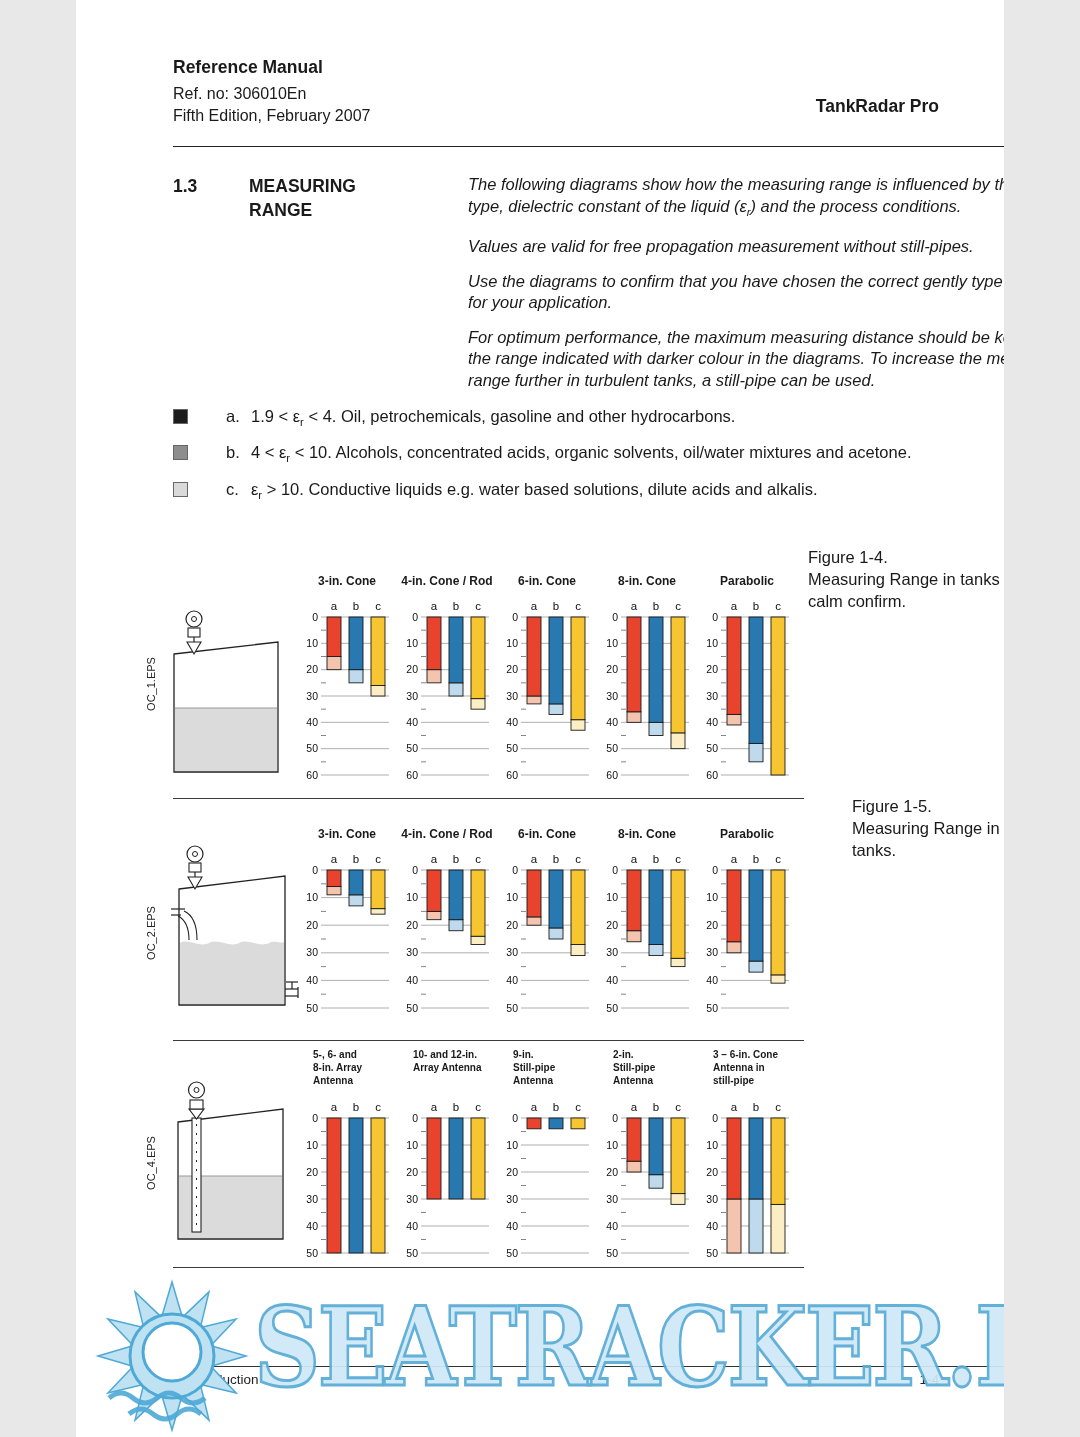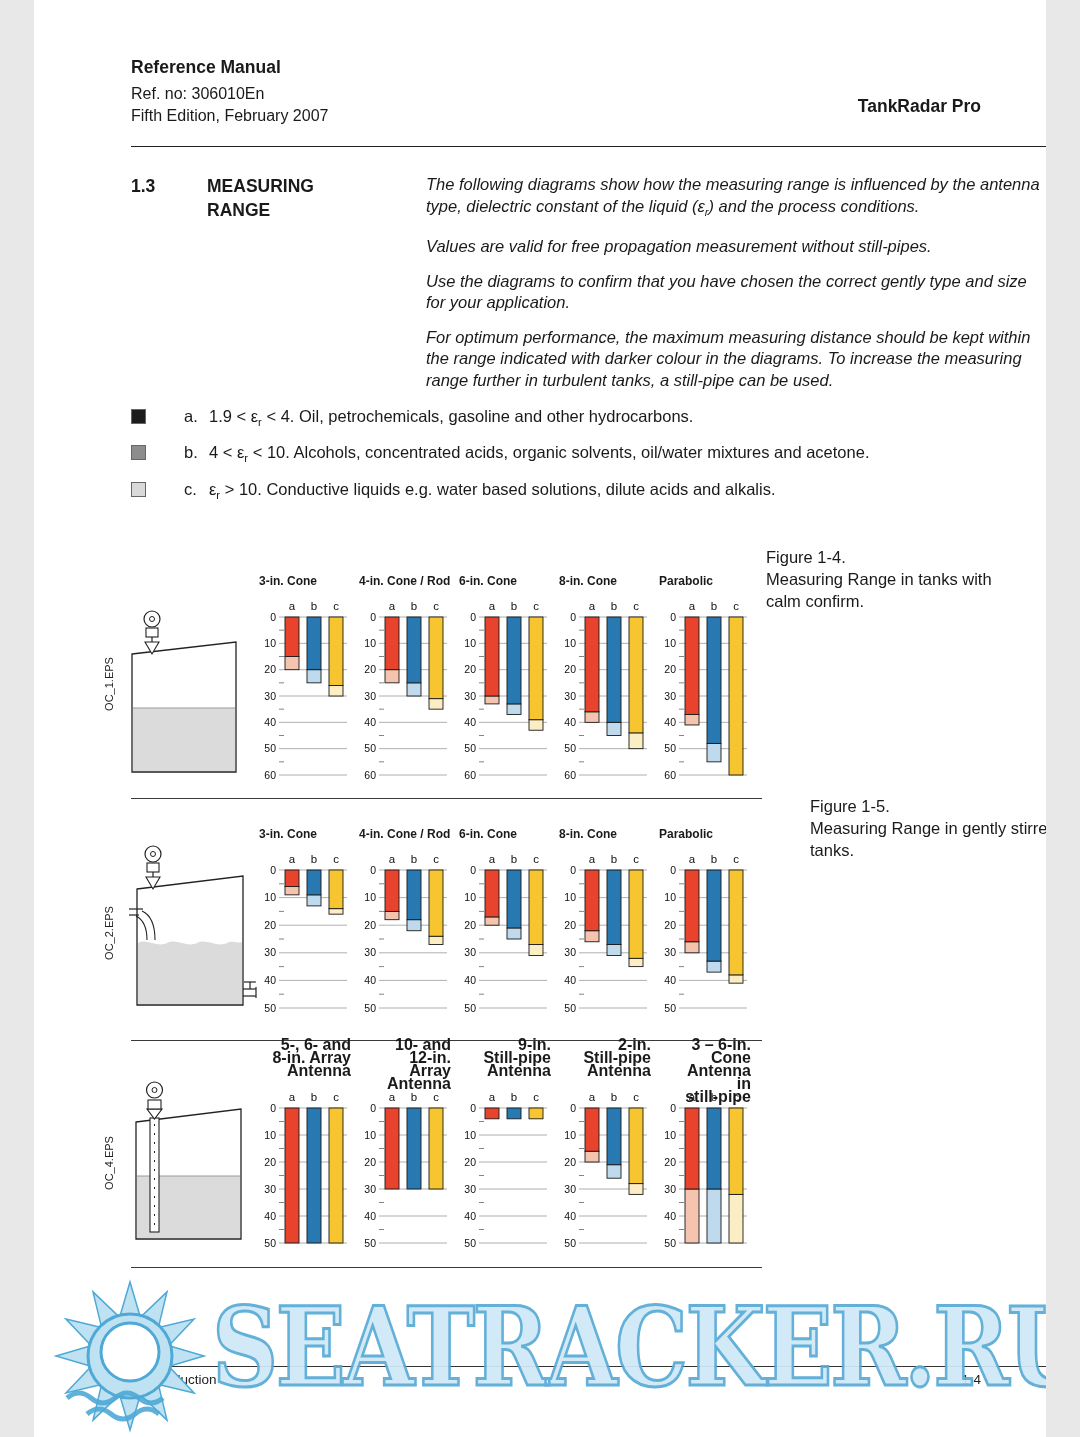--- a/index.html
+++ b/index.html
@@ -1,16 +1,16 @@
 <!DOCTYPE html>
 <html><head>
 <meta charset="utf-8">
 <style>
   html,body{margin:0;padding:0;background:#e8e8e8;}
-  .page{position:relative;width:1012px;height:1437px;background:#ffffff;margin:0 auto;
+  .page{position:relative;width:928px;height:1437px;background:#ffffff;margin:0 auto;
         font-family:"Liberation Sans",sans-serif;color:#1a1a1a;overflow:hidden;}
   .abs{position:absolute;}
   .hr{position:absolute;height:0;border-top:1.5px solid #222;}
   .sep{position:absolute;height:0;border-top:1px solid #3a3a3a;}
   .doc-title{font-size:17.5px;font-weight:bold;margin-bottom:5px;}
   .header-line{font-size:16px;line-height:22px;}
   .product-title{font-size:17.5px;font-weight:bold;}
   .sec-num,.sec-title{font-size:17.5px;font-weight:bold;line-height:24px;}
   .body-copy{font-size:16.5px;line-height:21.5px;}
   .body-copy p{margin:0 0 13px 0;font-style:italic;}
@@ -18,22 +18,22 @@
   .cats{font-size:16.5px;}
   .cats-heading{font-weight:bold;margin-bottom:12px;}
   .cat-row{display:flex;align-items:flex-start;margin-bottom:9px;line-height:21px;}
   .swatch{display:inline-block;width:13px;height:13px;margin-top:3px;border:1px solid #666;flex:none;}
   .cat-key{display:inline-block;width:25px;margin-left:38px;flex:none;}
   .cat-text{flex:1;}
   .caption{font-size:16.5px;line-height:22px;}
   .eps-label{font-size:11px;color:#222;text-align:center;transform:rotate(-90deg);}
   .charts-row{display:flex;gap:8px;}
   .chart{width:92px;}
-  .chart-label{height:22px;font-size:12px;font-weight:bold;line-height:13px;}
-  .charts-row.tall-labels .chart-label{height:50px;font-size:16px;text-align:right;padding-left:12px;box-sizing:border-box;}
+  .chart-label{height:22px;font-size:12px;font-weight:bold;text-align:center;line-height:13px;}
+  .charts-row.tall-labels .chart-label{height:50px;font-size:10px;text-align:left;padding-left:12px;box-sizing:border-box;margin-top:10px;}
   .chart svg{display:block;}
   svg text{font-family:"Liberation Sans",sans-serif;}
   .footer-text{font-size:13.5px;color:#222;}
   .wm{position:absolute;z-index:9;}
   .wm-text{position:absolute;left:178px;top:1284px;font-family:"DejaVu Serif",serif;font-weight:bold;
            font-size:108px;letter-spacing:-3px;color:#cfe9f7;-webkit-text-stroke:3px #58abd7;
            transform:scaleX(0.85);transform-origin:left top;white-space:nowrap;opacity:0.93;z-index:9;}
 </style>
 </head>
 <body>

